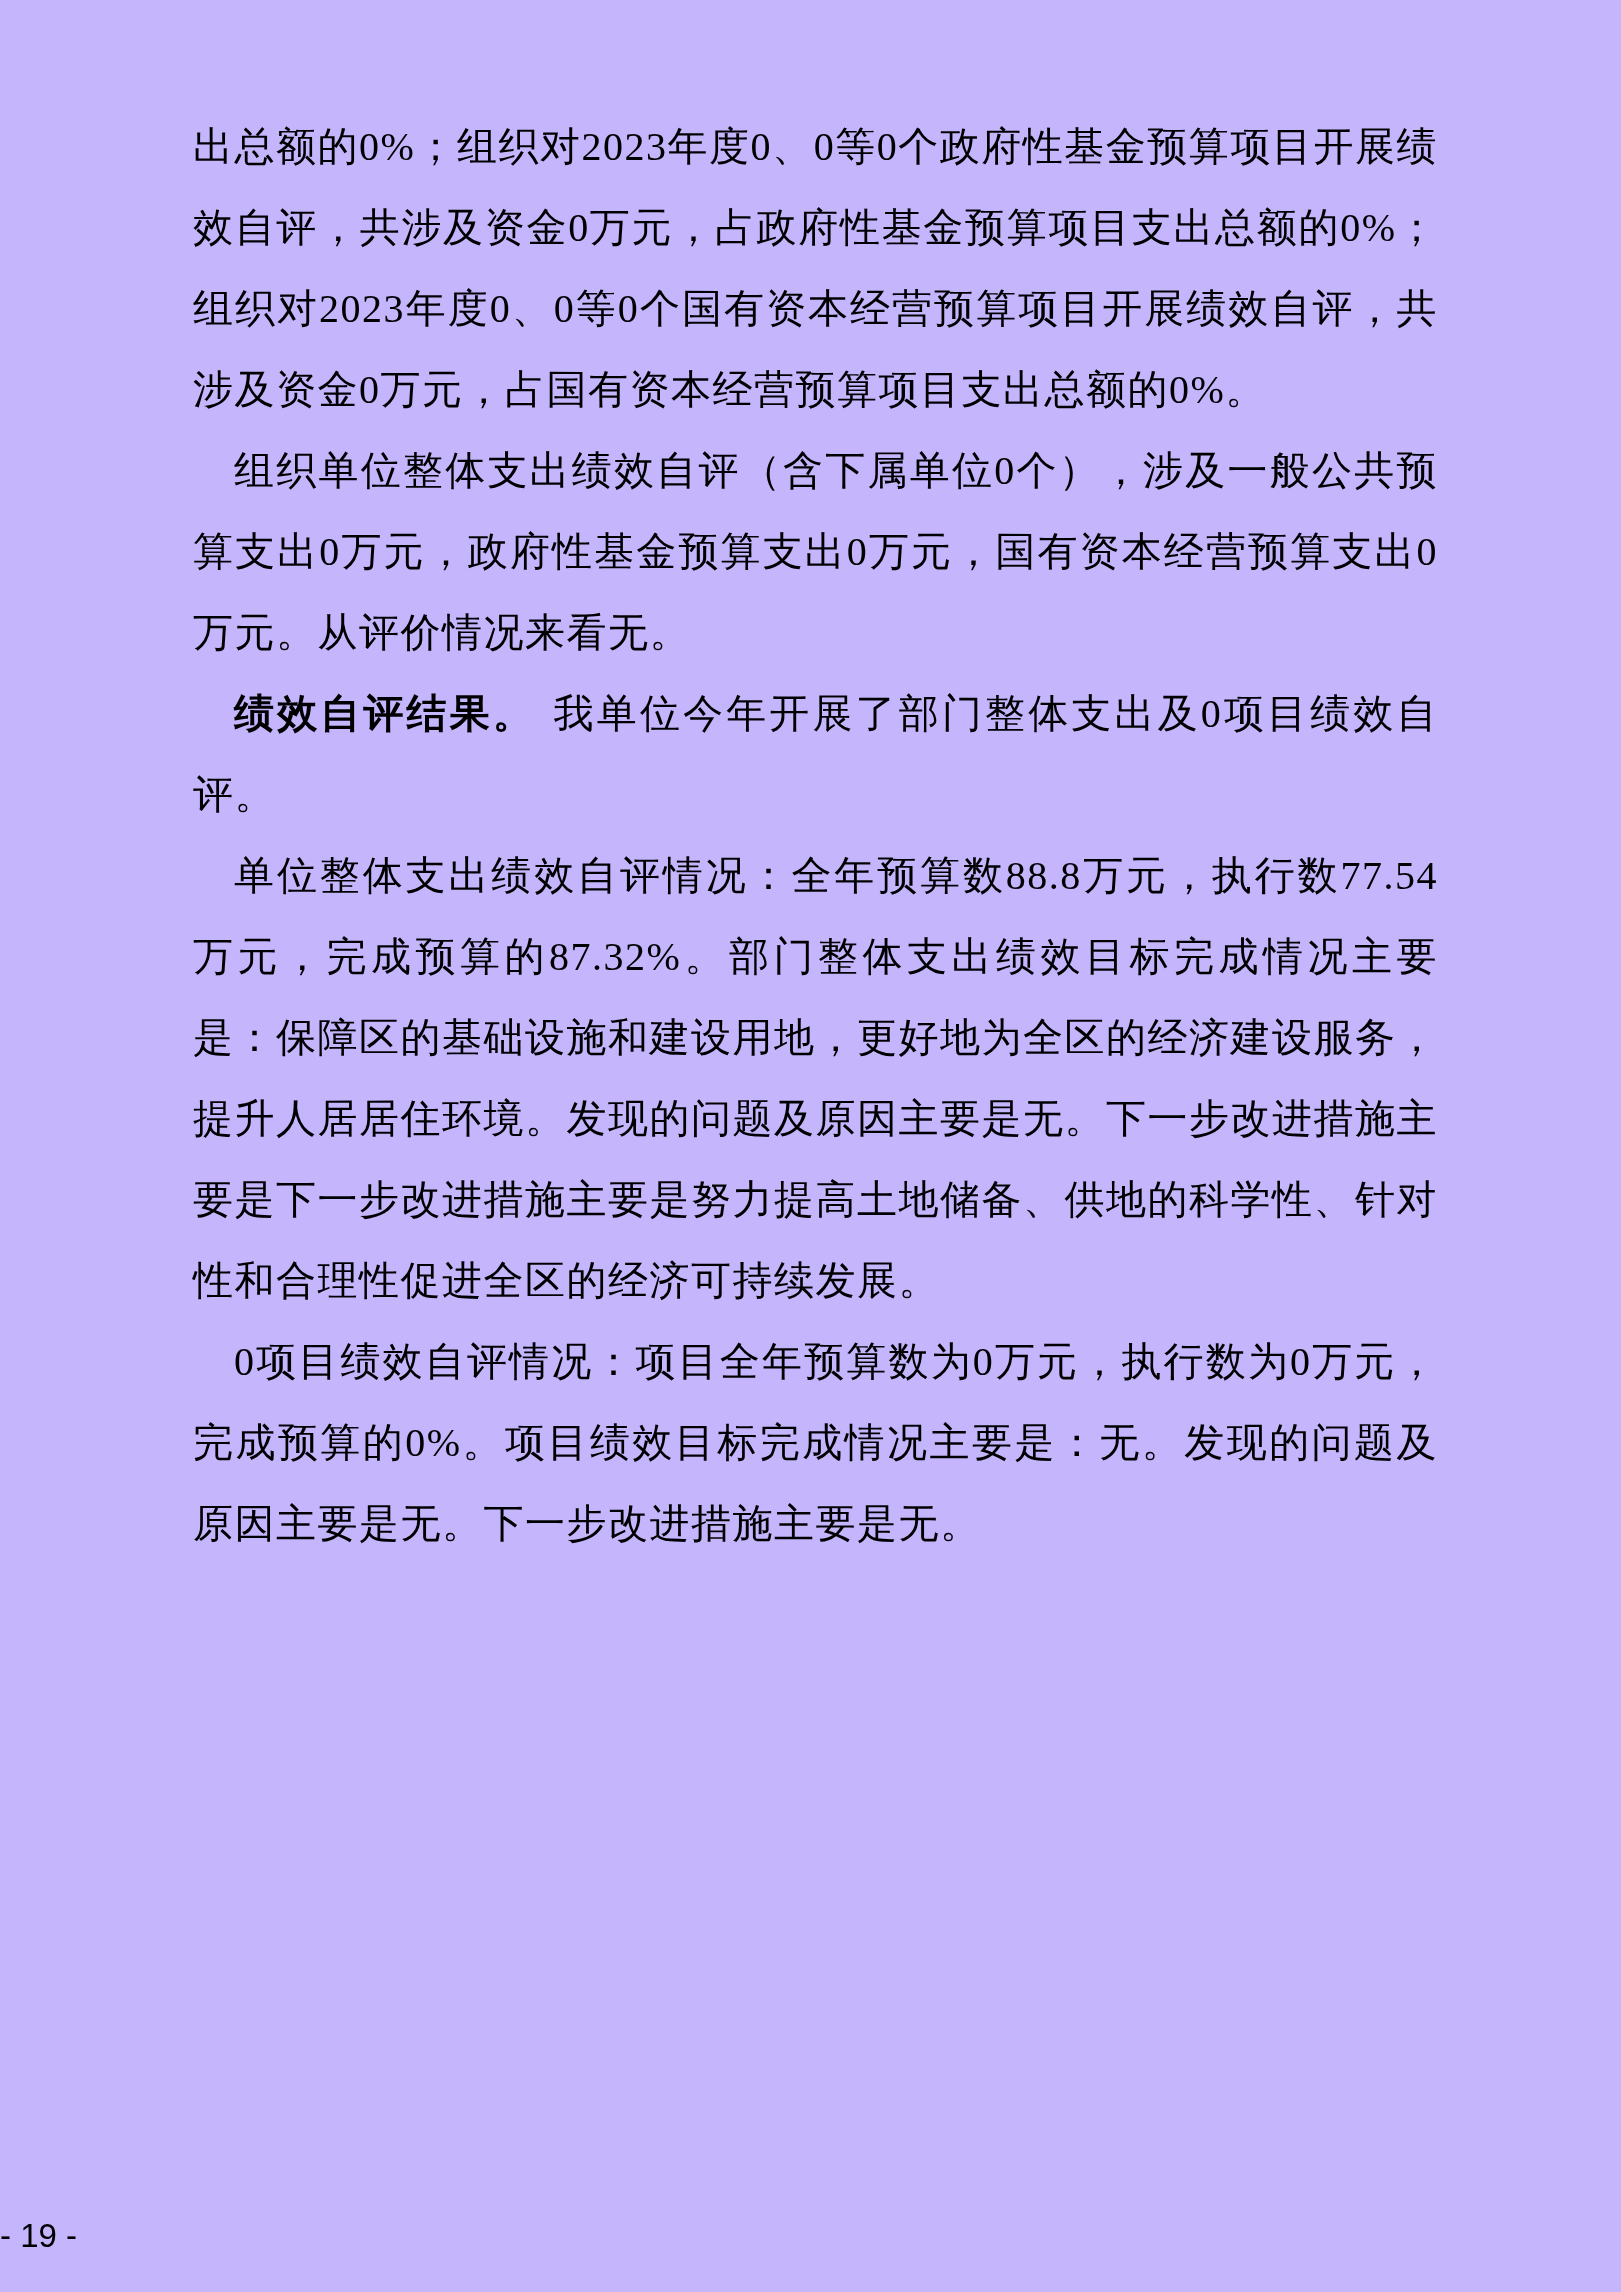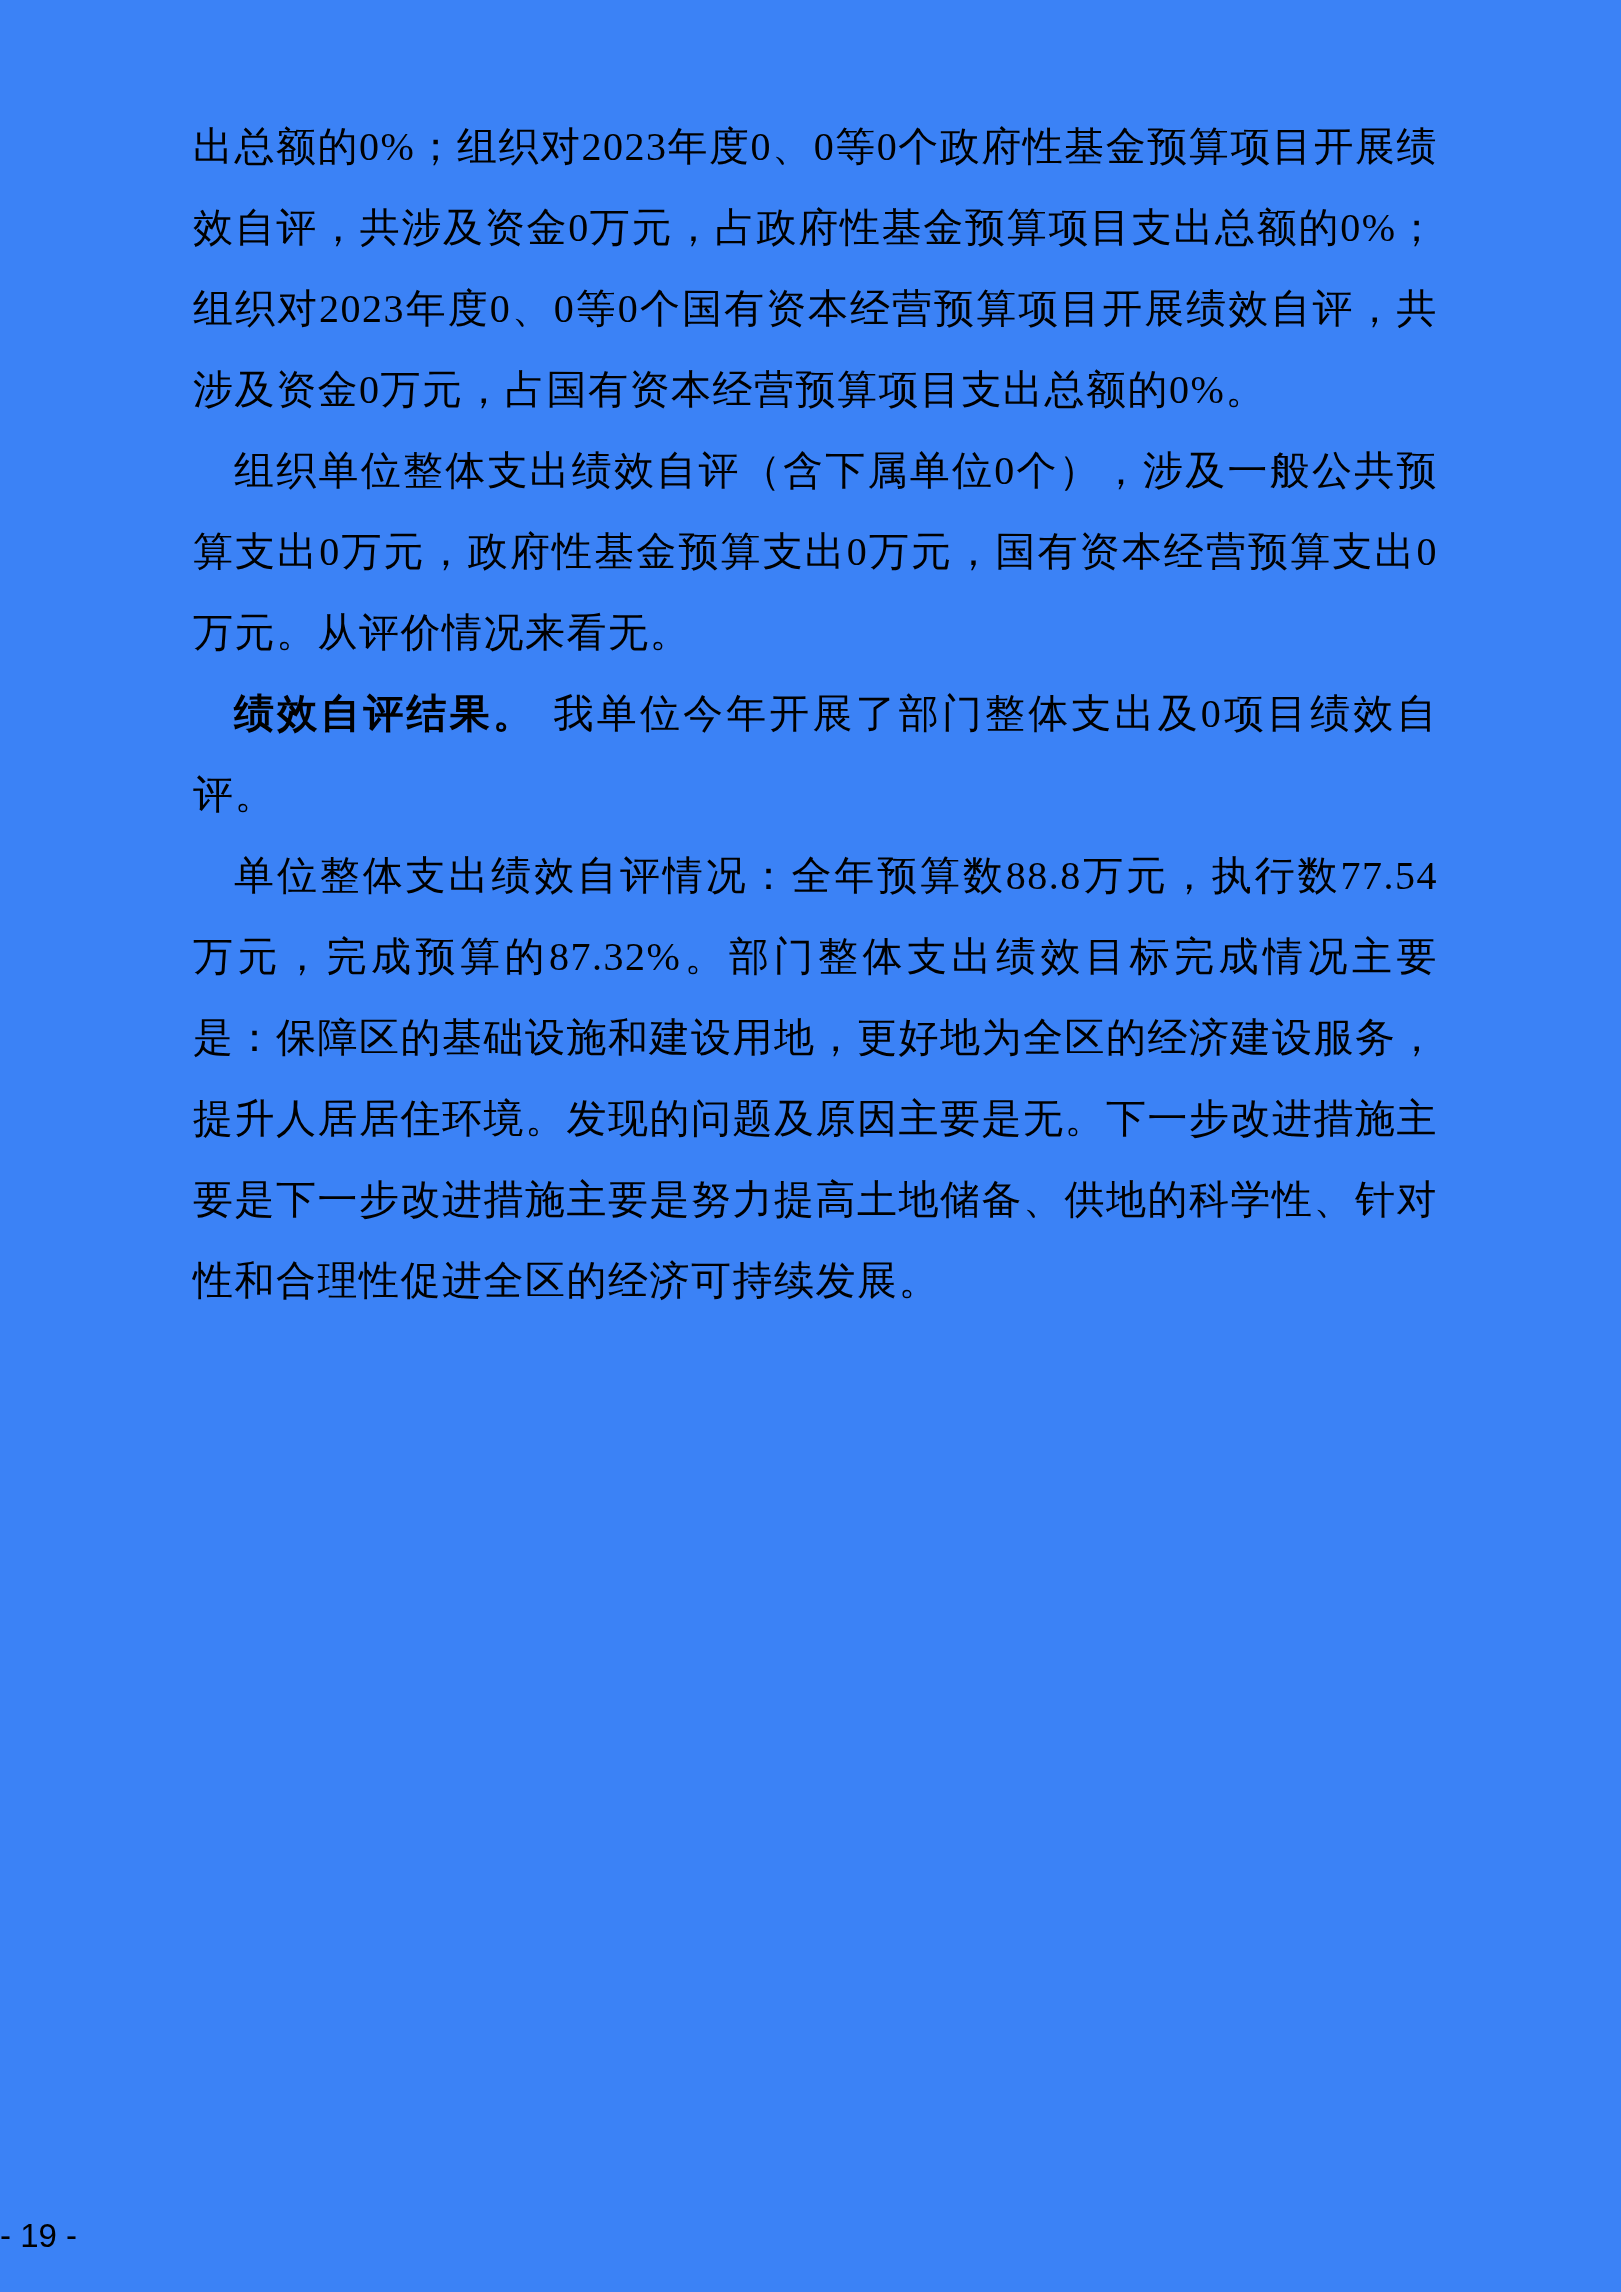--- a/index.html
+++ b/index.html
@@ -1,20 +1,20 @@
 <!DOCTYPE html>
 <html><head>
 <meta charset="utf-8">
 <style>
   html, body { margin: 0; padding: 0; }
   .page {
     position: relative;
     width: 1621px;
     height: 2293px;
-    background: #3b82f6;
+    background: #c4b5fd;
     color: #000000;
     font-family: "Liberation Serif", serif;
     overflow: hidden;
   }
   .text-body {
     position: absolute;
     left: 193px;
     top: 106px;
     width: 1245px;
   }
@@ -46,17 +46,18 @@
 </style>
 </head>
 <body>
 
 <div class="page">
   <div class="text-body">
     <p class="para"><span>出总额的0%；组织对2023年度0、0等0个政府性基金预算项目开展绩效自评，共涉及资金0万元，占政府性基金预算项目支出总额的0%；组织对2023年度0、0等0个国有资本经营预算项目开展绩效自评，共涉及资金0万元，占国有资本经营预算项目支出总额的0%。</span></p>
     <p class="para indent"><span>组织单位整体支出绩效自评（含下属单位0个），涉及一般公共预算支出0万元，政府性基金预算支出0万元，国有资本经营预算支出0万元。从评价情况来看无。</span></p>
     <p class="para indent"><span class="bold-lead">绩效自评结果。</span><span>我单位今年开展了部门整体支出及0项目绩效自评。</span></p>
     <p class="para indent"><span>单位整体支出绩效自评情况：全年预算数88.8万元，执行数77.54万元，完成预算的87.32%。部门整体支出绩效目标完成情况主要是：保障区的基础设施和建设用地，更好地为全区的经济建设服务，提升人居居住环境。发现的问题及原因主要是无。下一步改进措施主要是下一步改进措施主要是努力提高土地储备、供地的科学性、针对性和合理性促进全区的经济可持续发展。</span></p>
+    <p class="para indent"><span>0项目绩效自评情况：项目全年预算数为0万元，执行数为0万元，完成预算的0%。项目绩效目标完成情况主要是：无。发现的问题及原因主要是无。下一步改进措施主要是无。</span></p>
   </div>
 
   <div class="footer"><span>- 19 -</span></div>
 </div>
 
 
 </body></html>

